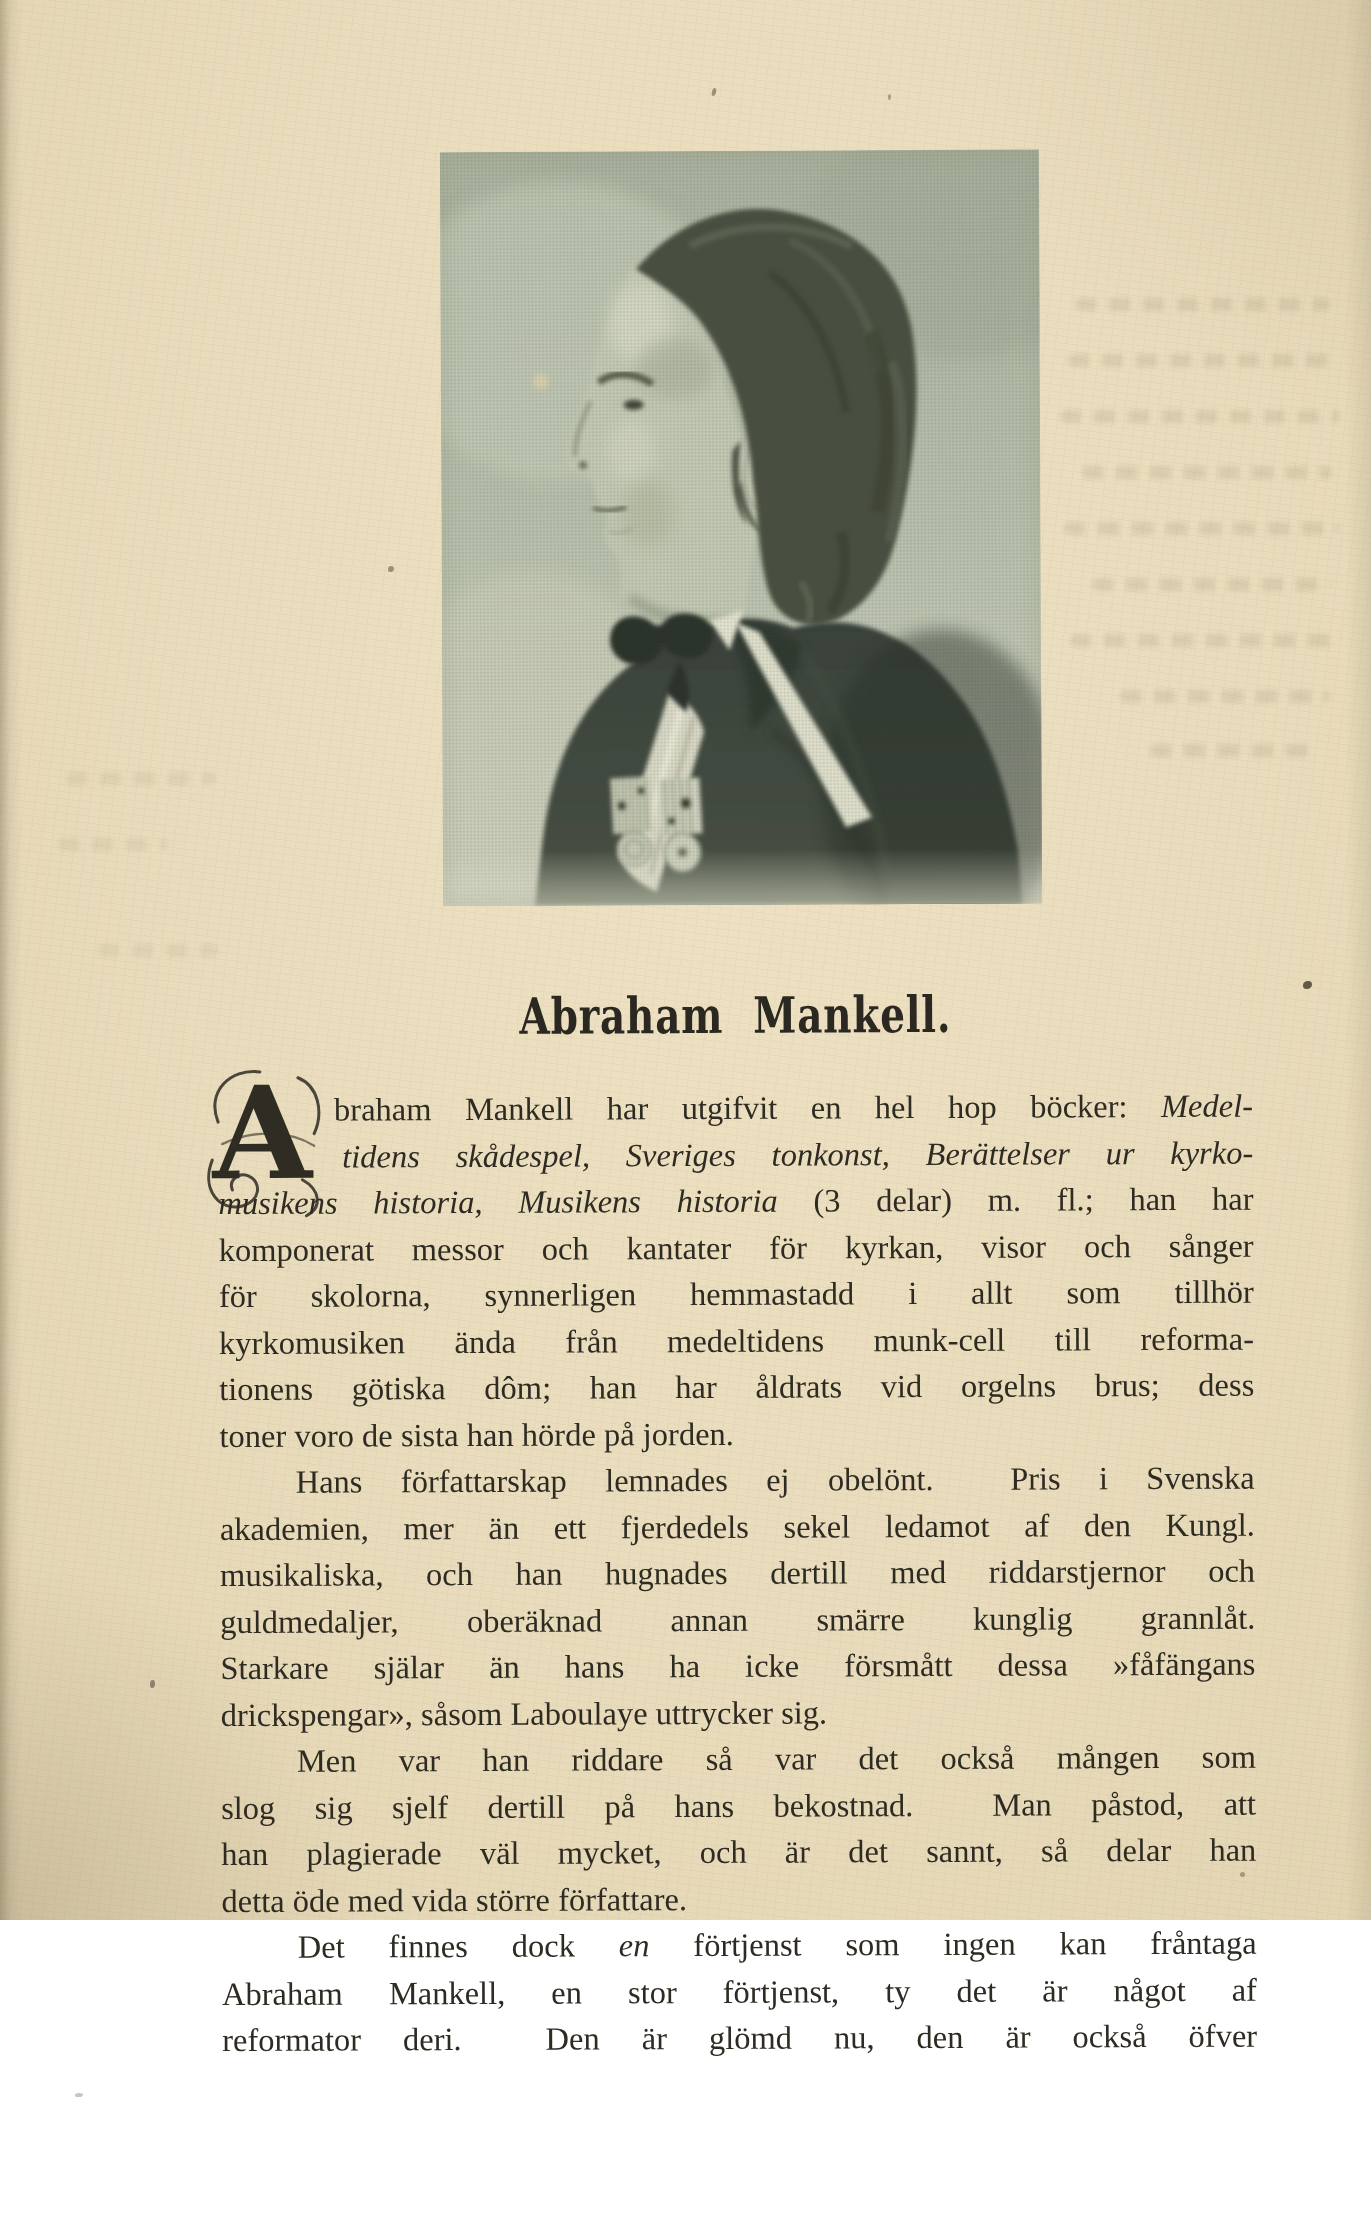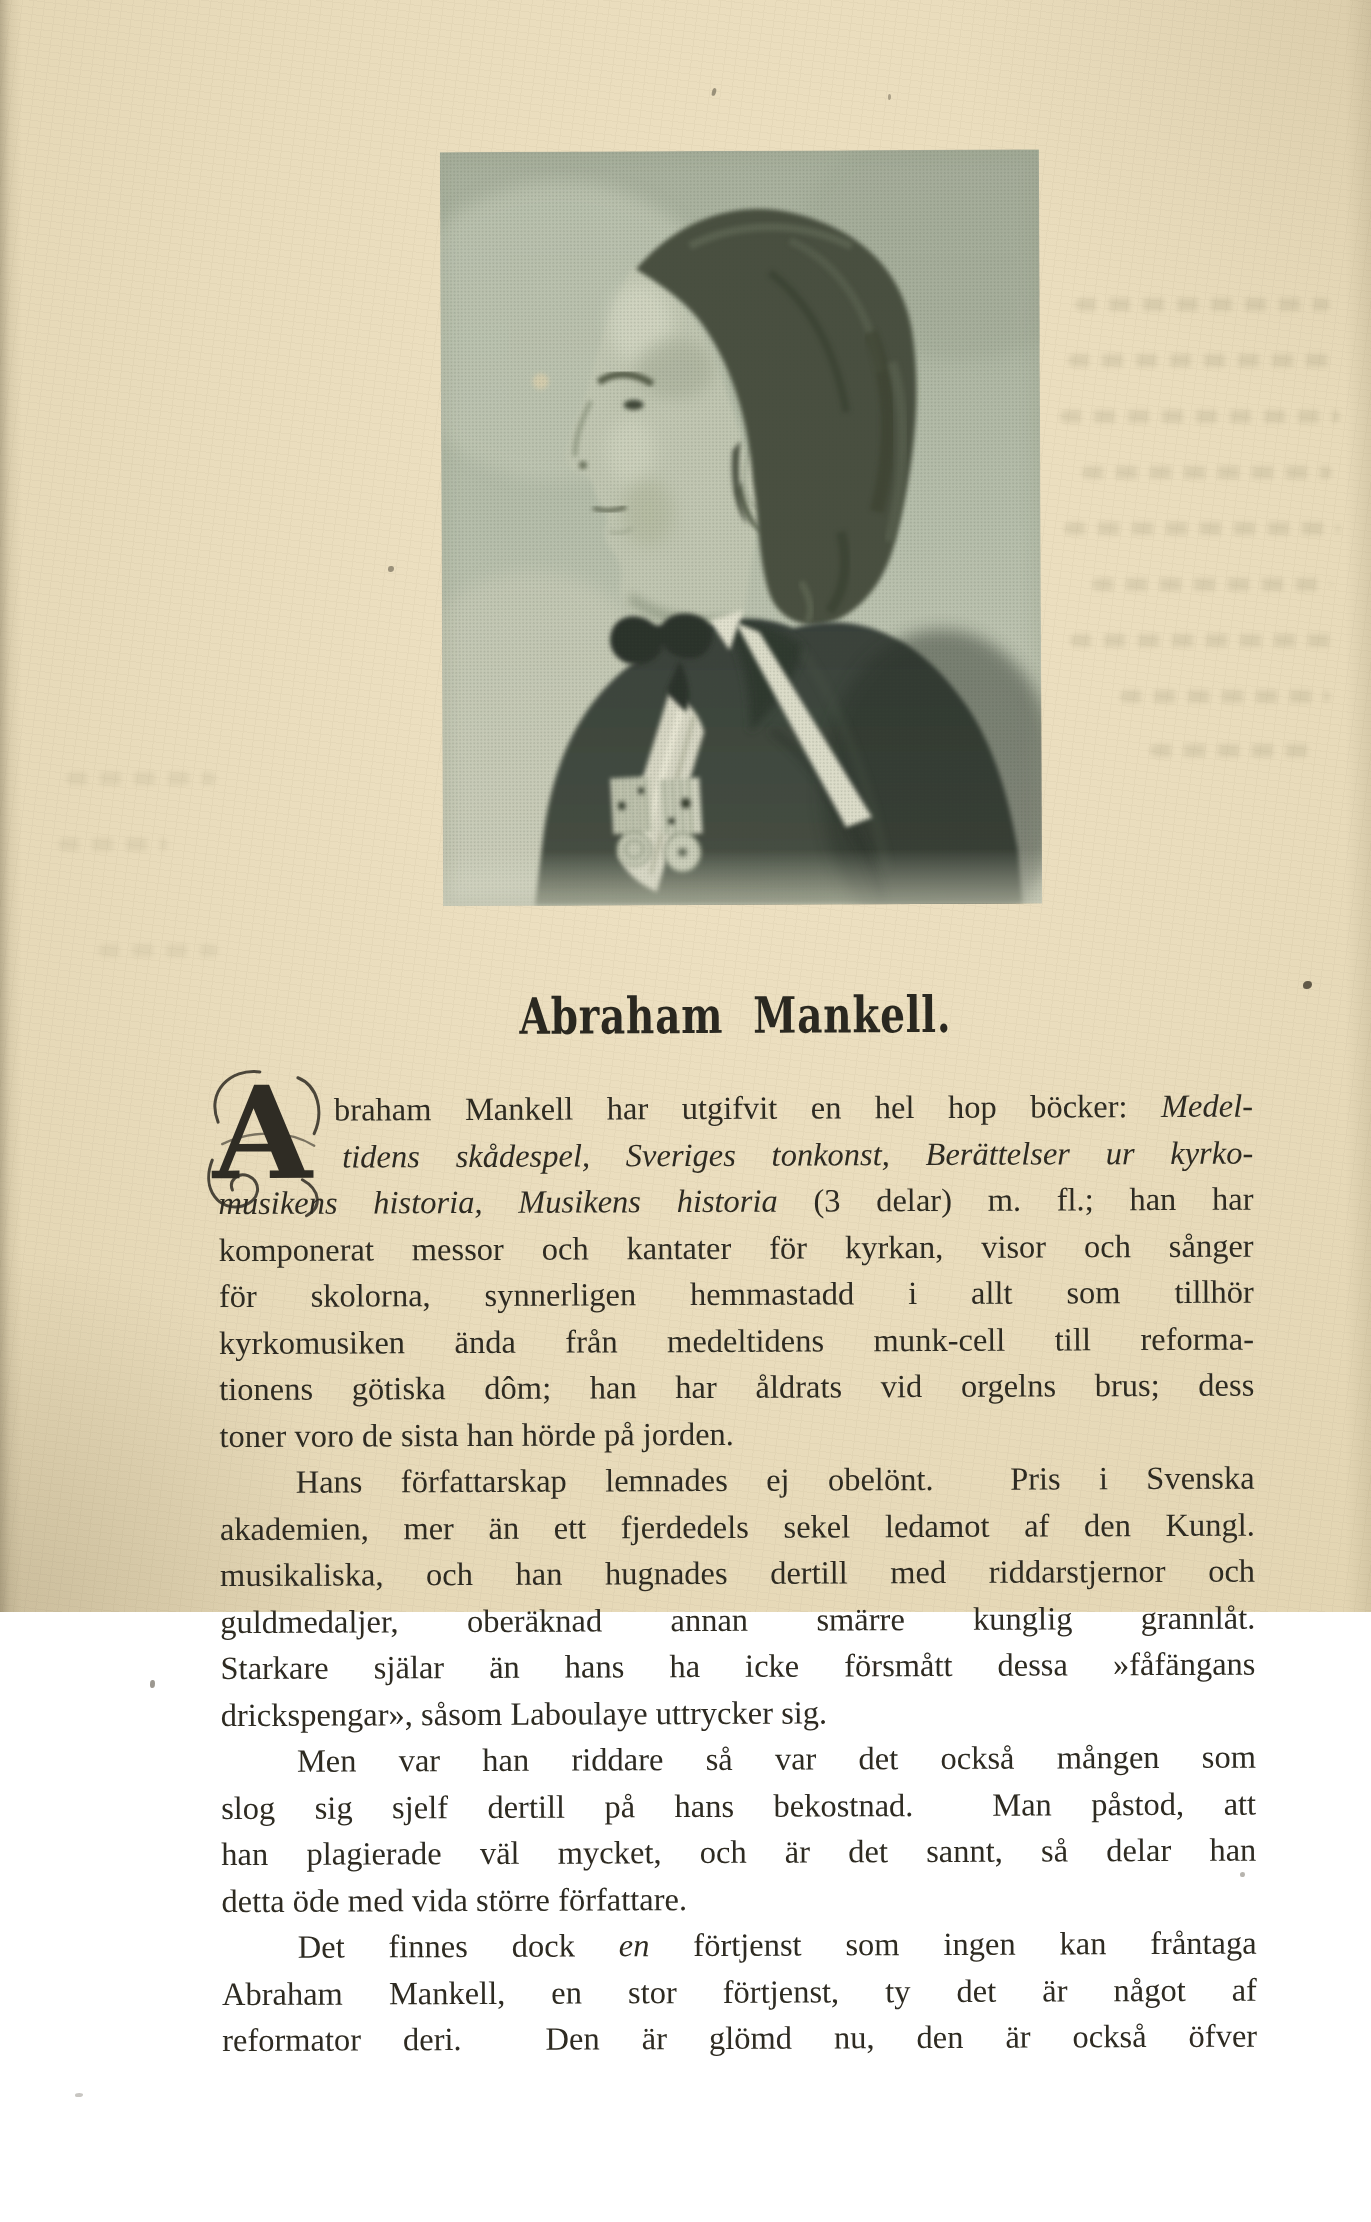--- a/index.html
+++ b/index.html
@@ -1,18 +1,18 @@
 <!DOCTYPE html>
 <html><head>
 <meta charset="utf-8">
 <style>
   html,body{margin:0;padding:0;}
   body{width:1371px;height:2222px;overflow:hidden;
        font-family:"Liberation Serif", serif;}
-  .page{position:absolute;inset:0;width:1371px;height:1612px;
+  .page{position:absolute;inset:0;width:1371px;height:1920px;
         background:
           radial-gradient(circle at 0% 100%, rgba(120,108,82,.22), transparent 360px),
           radial-gradient(circle at 100% 0%, rgba(150,130,95,.12), transparent 420px),
           linear-gradient(90deg, rgba(110,100,75,.38), rgba(110,100,75,.10) 10px, rgba(110,100,75,0) 22px),
           linear-gradient(270deg, rgba(130,118,88,.16), rgba(130,118,88,0) 26px),
           radial-gradient(ellipse at 52% 38%, #efe2c4 0%, #e9dcbc 55%, #e2d4b1 100%);
   }
   .grain{position:absolute;inset:0;opacity:.04;pointer-events:none;
         background-image:repeating-linear-gradient(7deg,#6b5f45 0 1px,transparent 1px 7px),
                          repeating-linear-gradient(97deg,#6b5f45 0 1px,transparent 1px 11px);}

